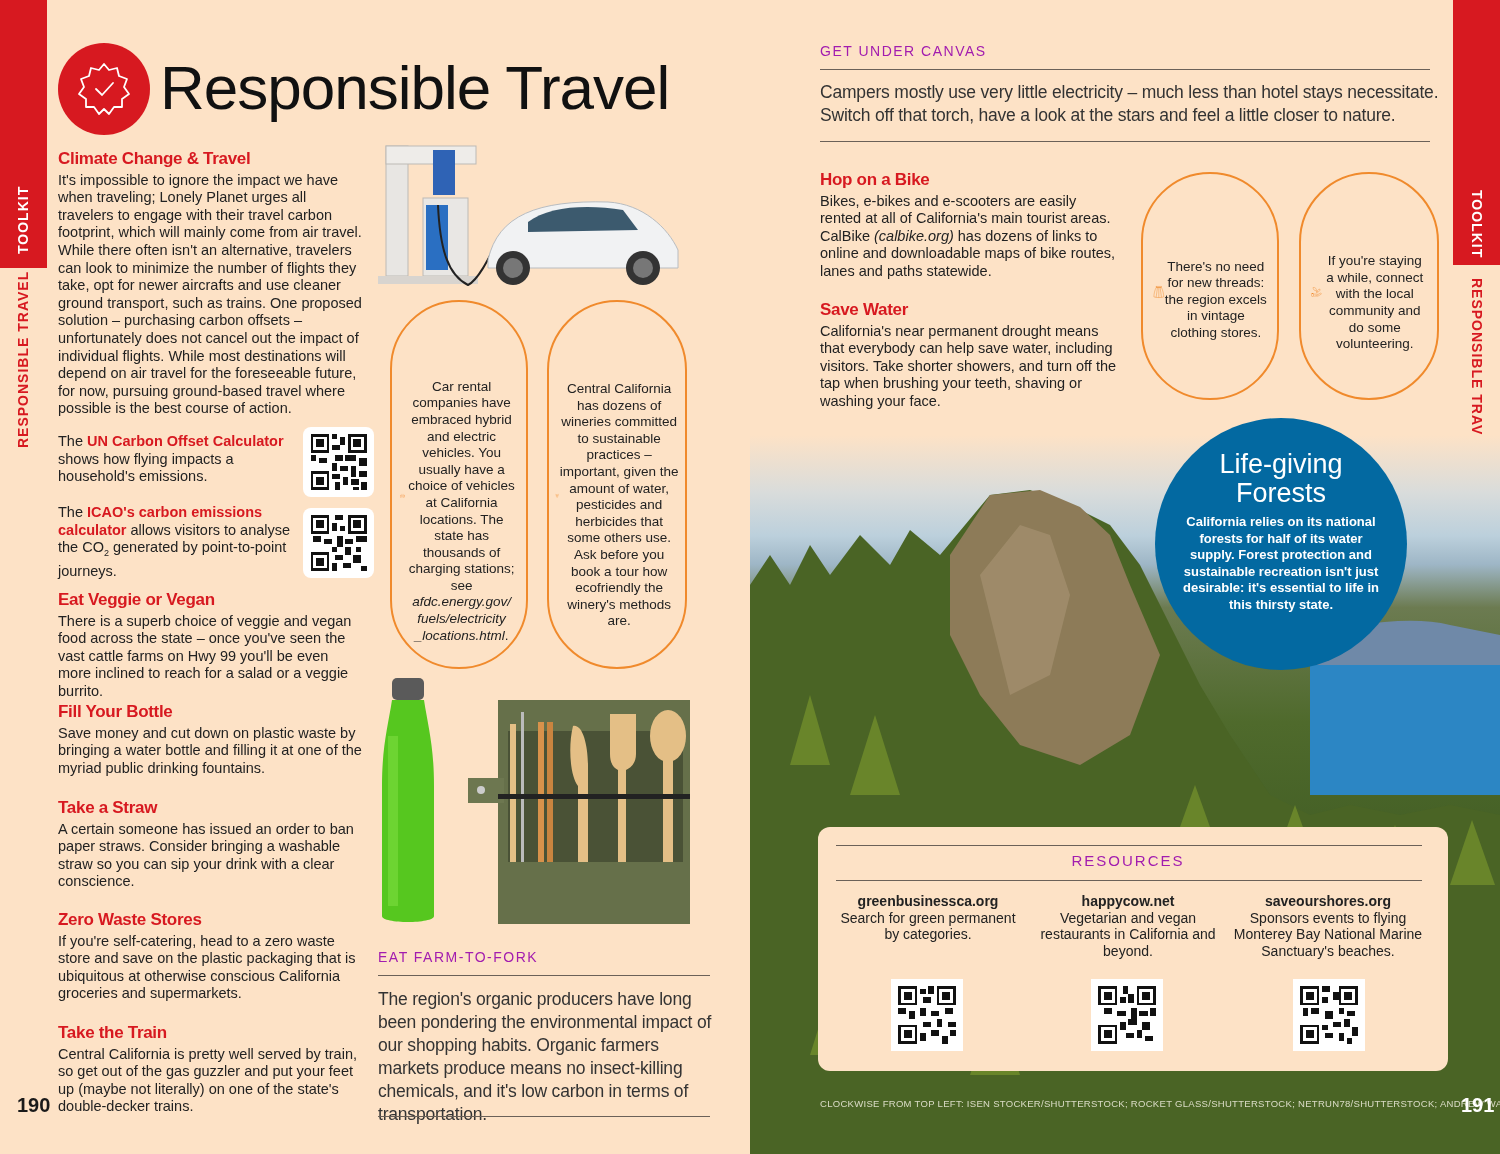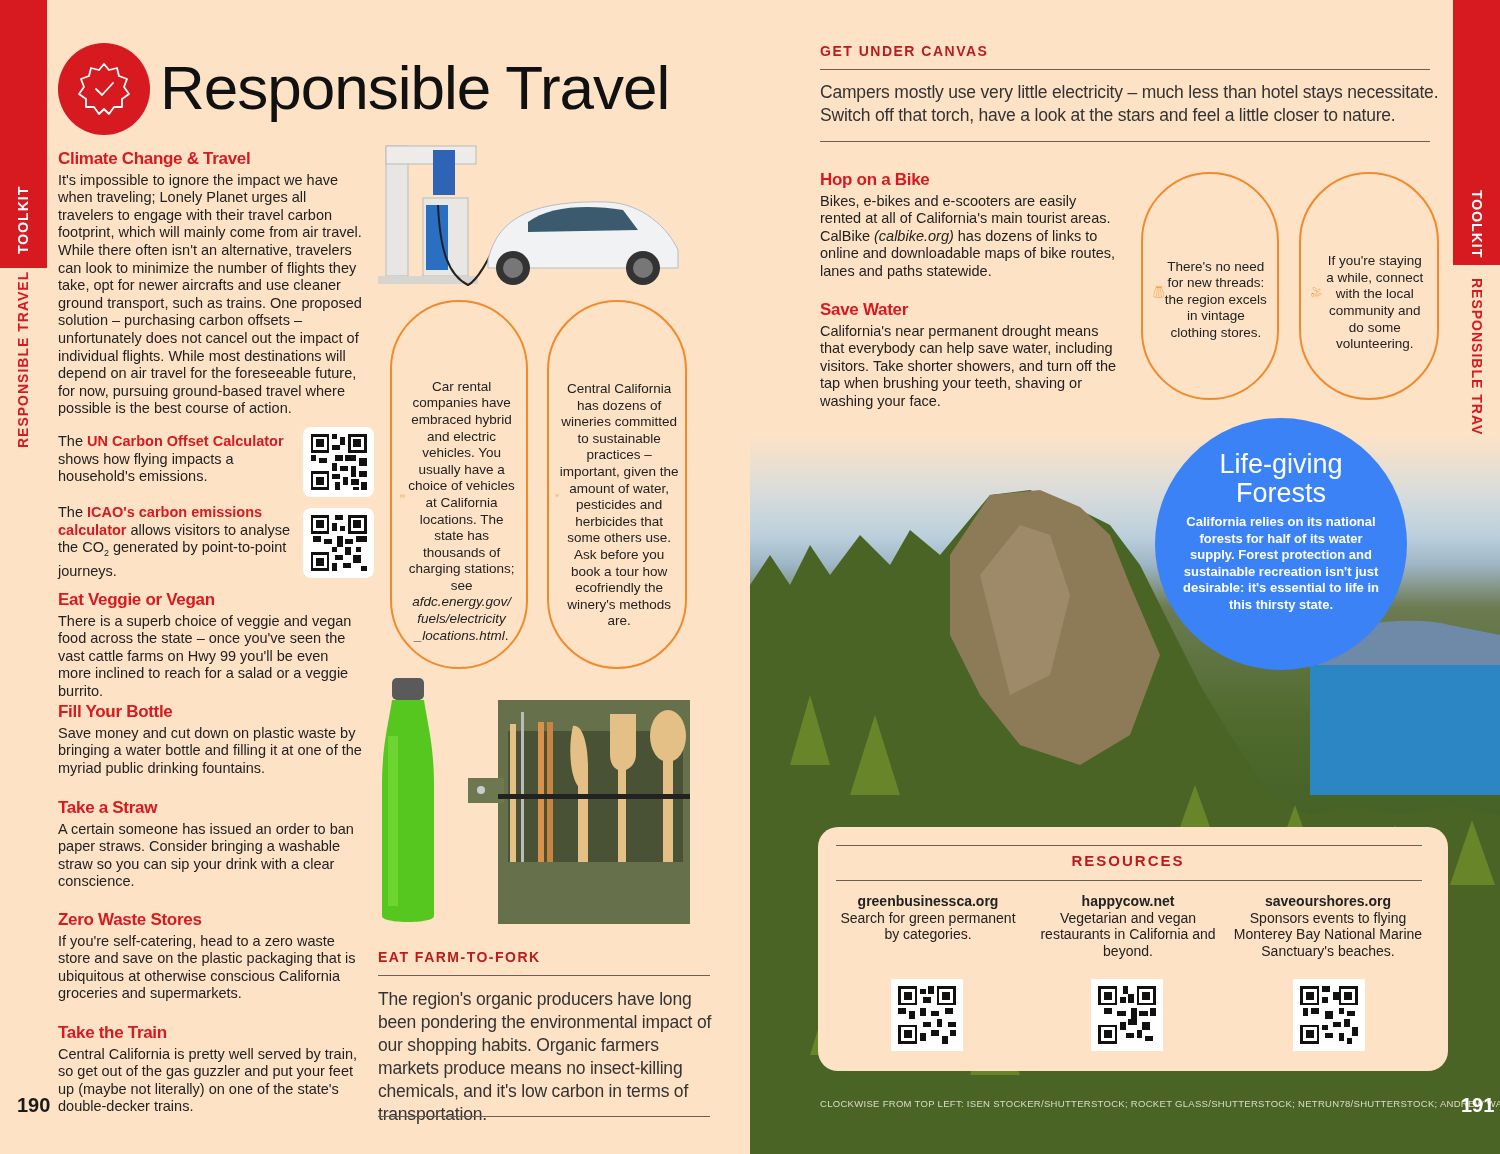--- a/index.html
+++ b/index.html
@@ -23,30 +23,30 @@
   .h { font-weight: bold; color: #d71920; font-size: 17px; letter-spacing: -0.3px; margin-bottom: 4px; }
   .sec { position: absolute; left: 58px; width: 305px; }
   .link { color: #d71920; font-weight: bold; }
 
   .qr { background: #fff; border-radius: 8px; padding: 7px; width: 71px; height: 70px; }
   .qr svg { width: 100%; height: 100%; display: block; }
 
   
   .pill { border: 2.5px solid #f08a2c; border-radius: 80px; text-align: center; font-size: 13.5px; line-height: 16.6px; color: #222; display:flex; flex-direction: row; align-items:center; }
 
-  .sub-head { font-weight: bold; font-size: 14px; letter-spacing: 1.5px; color: #b91c1c; }
+  .sub-head { font-weight: normal; font-size: 14px; letter-spacing: 1.5px; color: #a21caf; }
   .rule { height: 1px; background: #6b6158; position: absolute; }
   .light { font-size: 17.5px; line-height: 23px; color: #333; letter-spacing: -0.2px; }
 
   
   .photo { left: 750px; top: 435px; width: 750px; height: 719px; overflow: hidden;
     background: linear-gradient(180deg, #fde2c6 0%, #d9dcdb 8%, #bcd0dc 14%, #9eb6c6 18%, #6c7b51 24%, #4f6a2c 40%, #3e5a22 65%, #2e4418 100%); }
-  .forest-circle { left: 1155px; top: 418px; width: 252px; height: 252px; border-radius: 50%; background: #3b82f6; color: #fff; text-align: center; }
-
-  .resources { left: 818px; top: 827px; width: 630px; height: 244px; background: #fde2c6; border-radius: 20px; }
+  .forest-circle { left: 1155px; top: 418px; width: 252px; height: 252px; border-radius: 50%; background: #0369a1; color: #fff; text-align: center; }
+
+  .resources { left: 818px; top: 827px; width: 630px; height: 244px; background: #fde2c6; border-radius: 12px; }
   .res-col { position: absolute; top: 66px; width: 190px; text-align: center; font-size: 14px; line-height: 16.5px; color: #222; }
   .res-col b { display:block; font-size: 14px; }
   .res-qr { position: absolute; top: 152px; width: 72px; height: 72px; background:#fff; padding: 7px; }
   .res-qr svg { width: 100%; height: 100%; display:block; }
 
   .credit { left: 820px; top: 1098px; font-size: 9.5px; color: #f2efe0; letter-spacing: 0.3px; opacity: 0.85; white-space: nowrap; }
   .pg { font-weight: bold; font-size: 20px; }
 </style>
 </head>
 <body>

